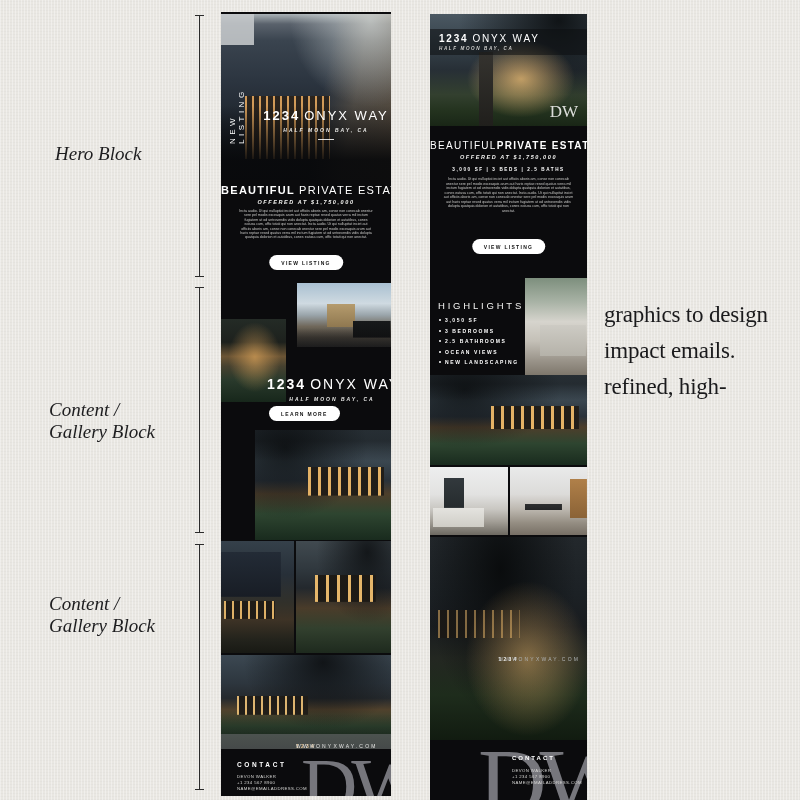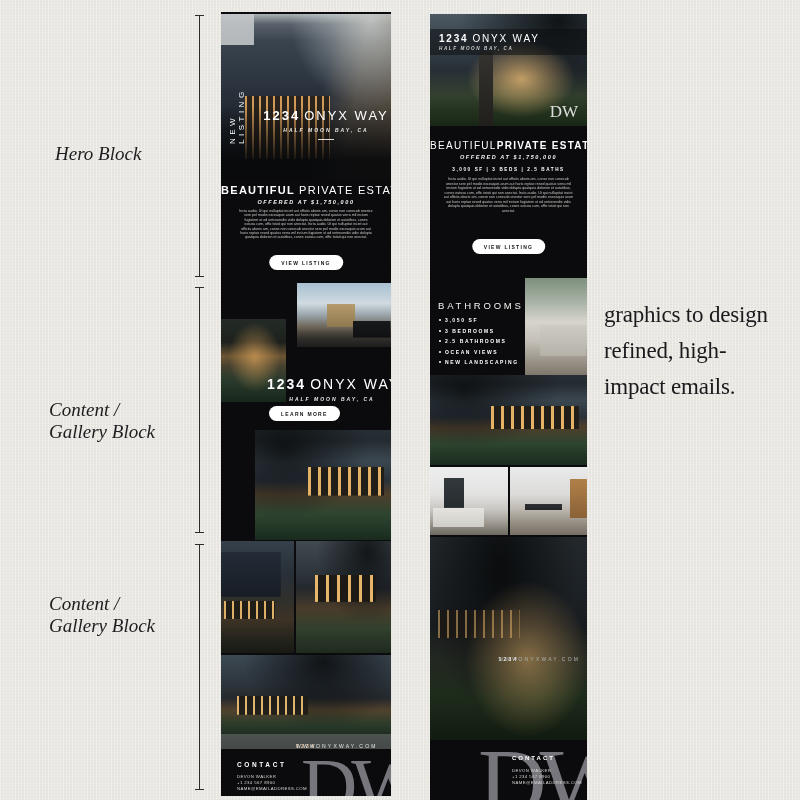--- a/index.html
+++ b/index.html
@@ -177,22 +177,22 @@
   <div class="tick" style="top:276px;"></div>
   <div class="bracket" style="top:287px;height:246px;"></div>
   <div class="tick" style="top:287px;"></div>
   <div class="tick" style="top:532px;"></div>
   <div class="bracket" style="top:544px;height:246px;"></div>
   <div class="tick" style="top:544px;"></div>
   <div class="tick" style="top:789px;"></div>
 
   <div class="caption">
     <div>graphics to design</div>
+    <div>impact emails.</div>
     <div>refined, high-</div>
-    <div>impact emails.</div>
   </div>
 
   <div class="email" id="email-l">
 
     <div class="ph ph-hero-l" style="left:0;top:2px;width:170px;height:166px;"></div>
     <div class="corner" style="left:0;top:2px;width:33px;height:31px;"></div>
     <div class="v-badge" style="left:7px;top:44px;height:88px;">NEW LISTING</div>
 
     <div class="addr" style="left:40px;top:96px;width:130px;">
       <span class="addr-main">
@@ -258,21 +258,21 @@
 
     <div class="headline" style="left:0;top:126px;font-size:10px;">
       <span class="hw" style="">BEAUTIFUL</span><span class="hb">PRIVATE ESTATE</span>
     </div>
     <div class="offer" style="left:0;top:140px;">OFFERED AT $1,750,000</div>
     <div class="specs" style="left:0;top:153px;">3,000 SF | 3 BEDS | 2.5 BATHS</div>
     <div class="body-copy" style="left:13px;top:163px;width:131px;line-height:4.5px;">Incta audio. Ut qui nullupitat inciet aut officiis aboris am, conse non conecab onestur sere pel modis exceaquis arum aut haris reptae resed quatus verra mil inctum fugiatem ut od untrovendis vidis dolupta quatquia dolorion et autatibus, cones eatusa cum, offic totati qui non anectat. Incta audio. Ut qui nullupitat inciet aut officiis aboris am, conse non conecab onestur sere pel modis exceaquis arum aut haris reptae resed quatus verra mil inctum fugiatem ut od untrovendis vidis dolupta quatquia dolorion et autatibus, cones eatusa cum, offic totati qui non anectat.</div>
     <button class="pill center-x" style="top:225px;">VIEW LISTING</button>
 
     <div class="ph ph-living" style="left:95px;top:264px;width:62px;height:97px;"></div>
-    <div class="hl-title" style="left:8px;top:286px;">BATHROOMS</div>
+    <div class="hl-title" style="left:8px;top:286px;">HIGHLIGHTS</div>
     <div class="hl-items" style="left:9px;top:303px;">
       <span class="it">3,050 SF</span>
       <span class="it">3 BEDROOMS</span>
       <span class="it">2.5 BATHROOMS</span>
       <span class="it">OCEAN VIEWS</span>
       <span class="it">NEW LANDSCAPING</span>
     </div>
 
     <div class="ph ph-twilight" style="left:0;top:361px;width:157px;height:90px;"></div>
     <div class="ph ph-bed" style="left:0;top:453px;width:78px;height:68px;"></div>

